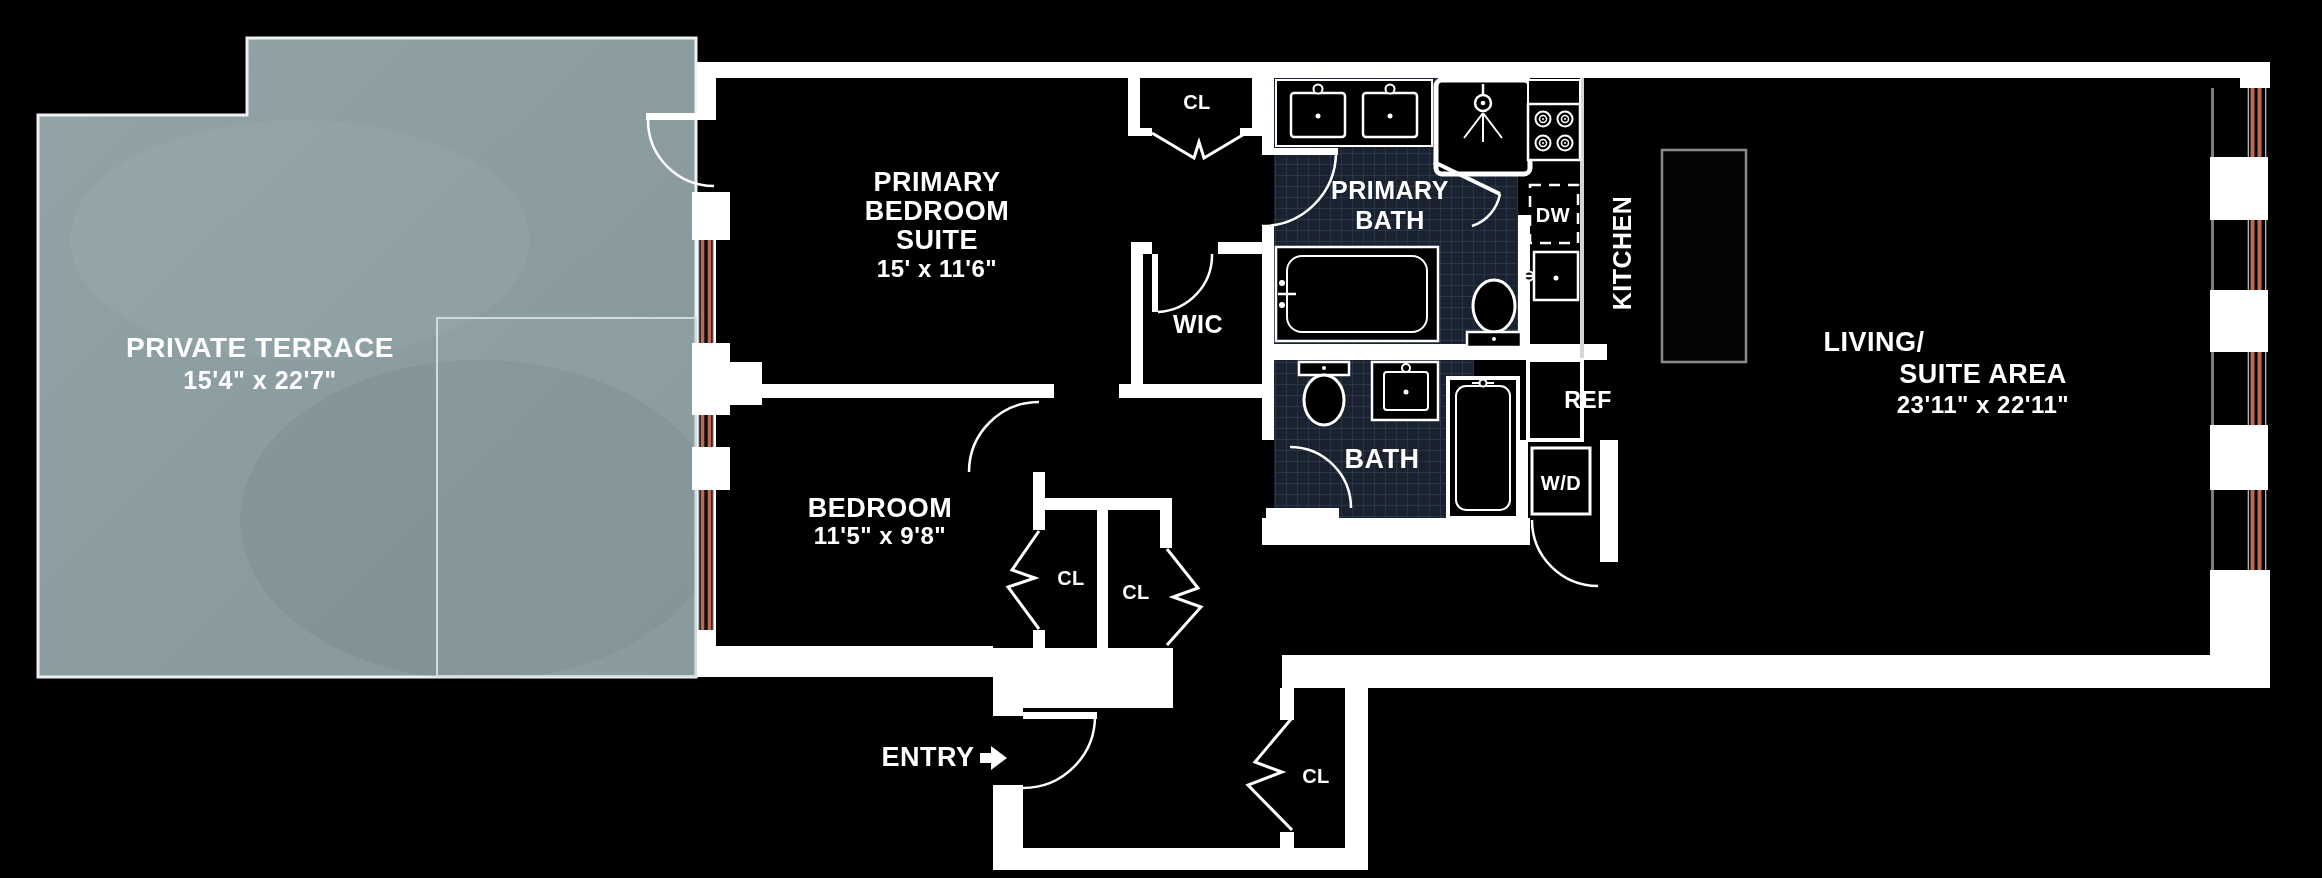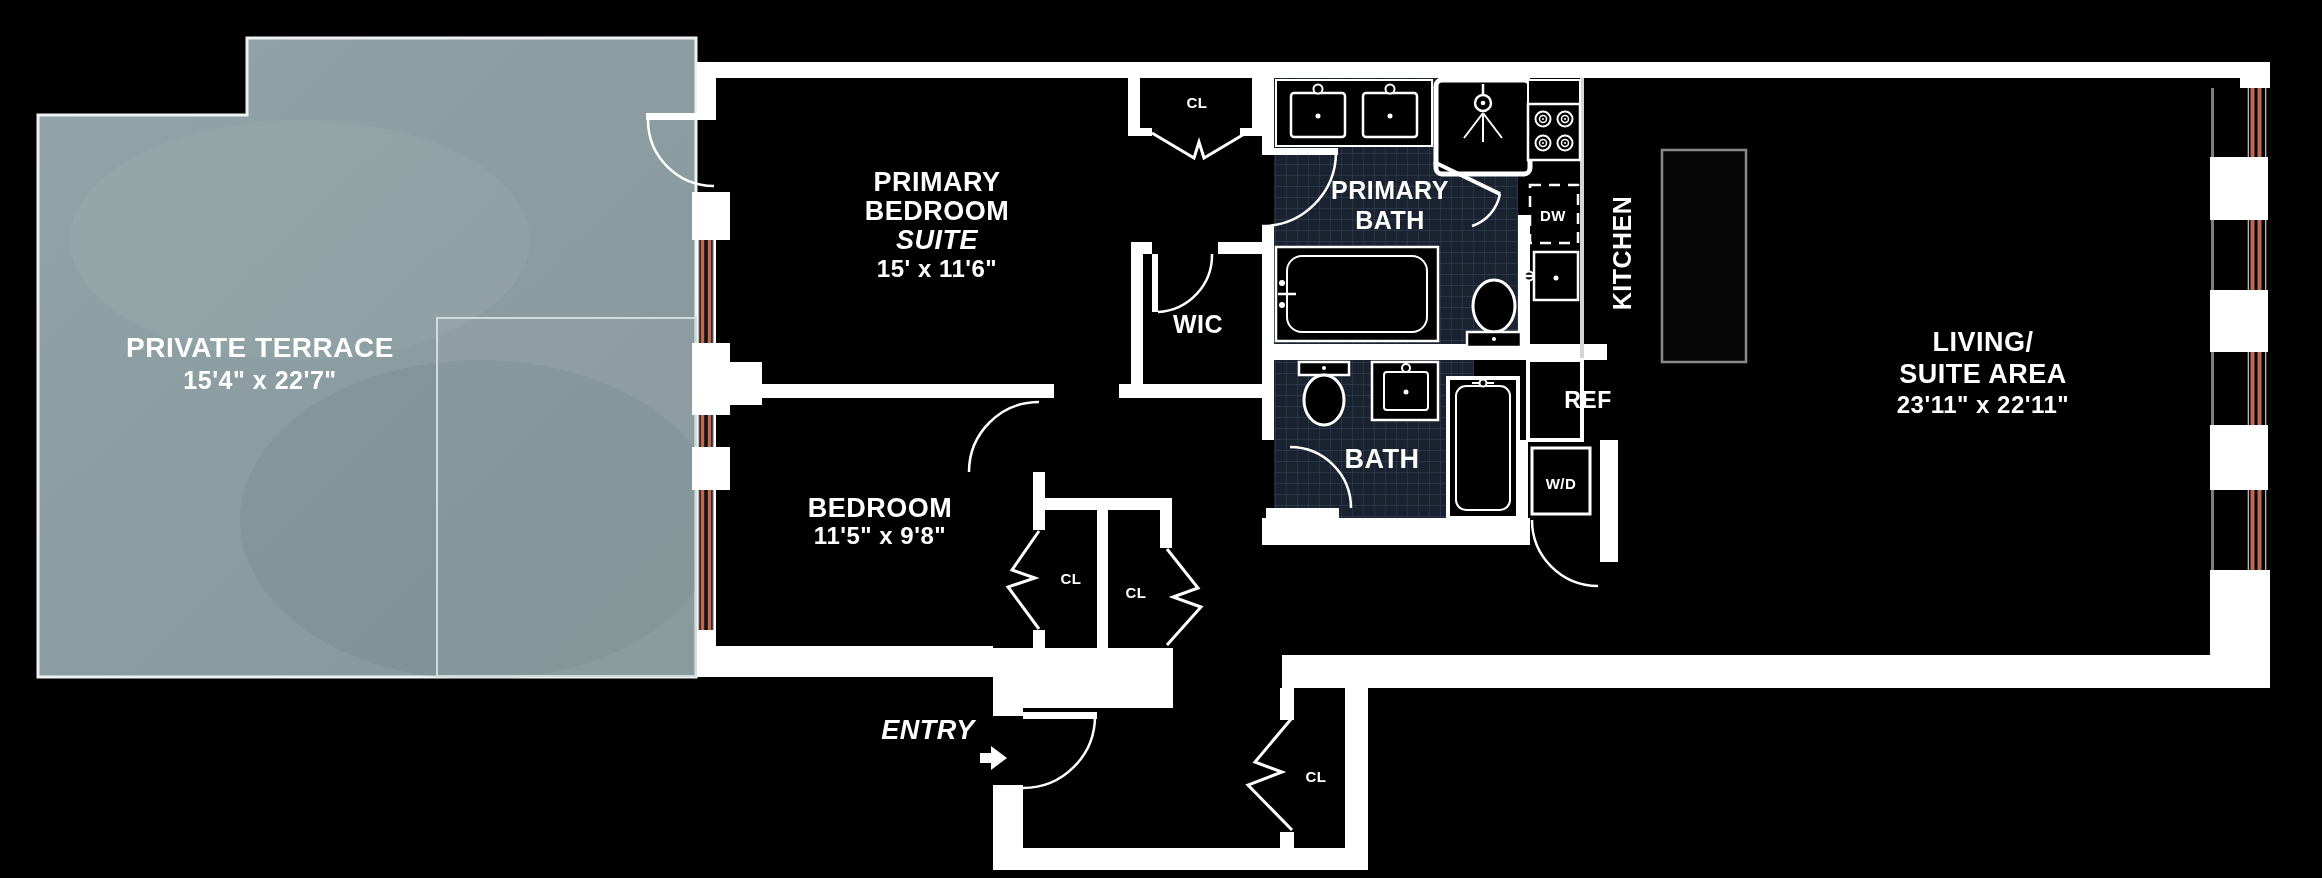--- a/index.html
+++ b/index.html
@@ -3,21 +3,21 @@
 <meta charset="utf-8">
 <style>
   html,body{margin:0;padding:0;background:#000;}
   #stage{position:relative;width:2322px;height:878px;background:#000;overflow:hidden;
          font-family:"Liberation Sans", sans-serif;}
   #plan-svg{position:absolute;left:0;top:0;width:2322px;height:878px;}
   .lbl{position:absolute;transform:translate(-50%,-50%);color:#fff;font-weight:bold;
        white-space:nowrap;text-align:center;letter-spacing:0.5px;line-height:1;}
   .lbl.rot{transform:translate(-50%,-50%) rotate(-90deg);}
   .f28{font-size:28px;} .f27{font-size:27px;} .f25{font-size:25px;}
-  .f24{font-size:24px;} .f23{font-size:23px;} .f21{font-size:15px;}
+  .f24{font-size:24px;} .f23{font-size:23px;} .f21{font-size:20px;}
   #entry-arrow{position:absolute;left:980px;top:746px;display:flex;align-items:center;height:24px;}
   #entry-arrow .bar{width:11px;height:10px;background:#fff;}
   #entry-arrow .tri{width:0;height:0;border-left:16px solid #fff;
                     border-top:12px solid transparent;border-bottom:12px solid transparent;}
 </style>
 </head>
 <body>
 
 <div id="stage">
 
@@ -253,46 +253,46 @@
     <polyline points="1167,549 1198,588 1173,597 1201,607 1167,645"></polyline>
     <polyline points="1292,718 1255,762 1282,772 1248,785 1292,830"></polyline>
   </g>
 </svg>
 
 <div class="lbl f28" style="left:260px;top:348px;">PRIVATE TERRACE</div>
 <div class="lbl f25" style="left:260px;top:380px;">15'4" x 22'7"</div>
 
 <div class="lbl f27" style="left:937px;top:182px;">PRIMARY</div>
 <div class="lbl f27" style="left:937px;top:211px;">BEDROOM</div>
-<div class="lbl f27" style="left:937px;top:240px;font-style:italic;">SUITE</div>
+<div class="lbl f27" style="left:937px;top:240px;">SUITE</div>
 <div class="lbl f24" style="left:937px;top:269px;">15' x 11'6"</div>
 
 <div class="lbl f25" style="left:1390px;top:190px;">PRIMARY</div>
 <div class="lbl f25" style="left:1390px;top:220px;">BATH</div>
 
 <div class="lbl f25" style="left:1198px;top:324px;">WIC</div>
 <div class="lbl f25 rot" style="left:1622px;top:253px;">KITCHEN</div>
 
-<div class="lbl f27" style="left:1983px;top:342px;">LIVING/</div>
+<div class="lbl f27" style="left:1874px;top:342px;">LIVING/</div>
 <div class="lbl f27" style="left:1983px;top:374px;">SUITE AREA</div>
 <div class="lbl f24" style="left:1983px;top:405px;">23'11" x 22'11"</div>
 
 <div class="lbl f27" style="left:880px;top:508px;">BEDROOM</div>
 <div class="lbl f24" style="left:880px;top:536px;">11'5" x 9'8"</div>
 
 <div class="lbl f27" style="left:1382px;top:459px;">BATH</div>
 
 <div class="lbl f21" style="left:1197px;top:102px;">CL</div>
 <div class="lbl f21" style="left:1071px;top:578px;">CL</div>
 <div class="lbl f21" style="left:1136px;top:592px;">CL</div>
 <div class="lbl f21" style="left:1316px;top:776px;">CL</div>
 
 <div class="lbl f21" style="left:1553px;top:215px;">DW</div>
 <div class="lbl f23" style="left:1556px;top:400px;margin-left:32px;">REF</div>
 <div class="lbl f21" style="left:1561px;top:483px;">W/D</div>
 
-<div class="lbl f27" style="left:928px;top:730px;font-style:italic;">ENTRY</div>
+<div class="lbl f27" style="left:928px;top:757px;">ENTRY</div>
 <div id="entry-arrow">
   <span class="bar"></span>
   <span class="tri"></span>
 </div>
 
 </div>
 
 </body></html>

